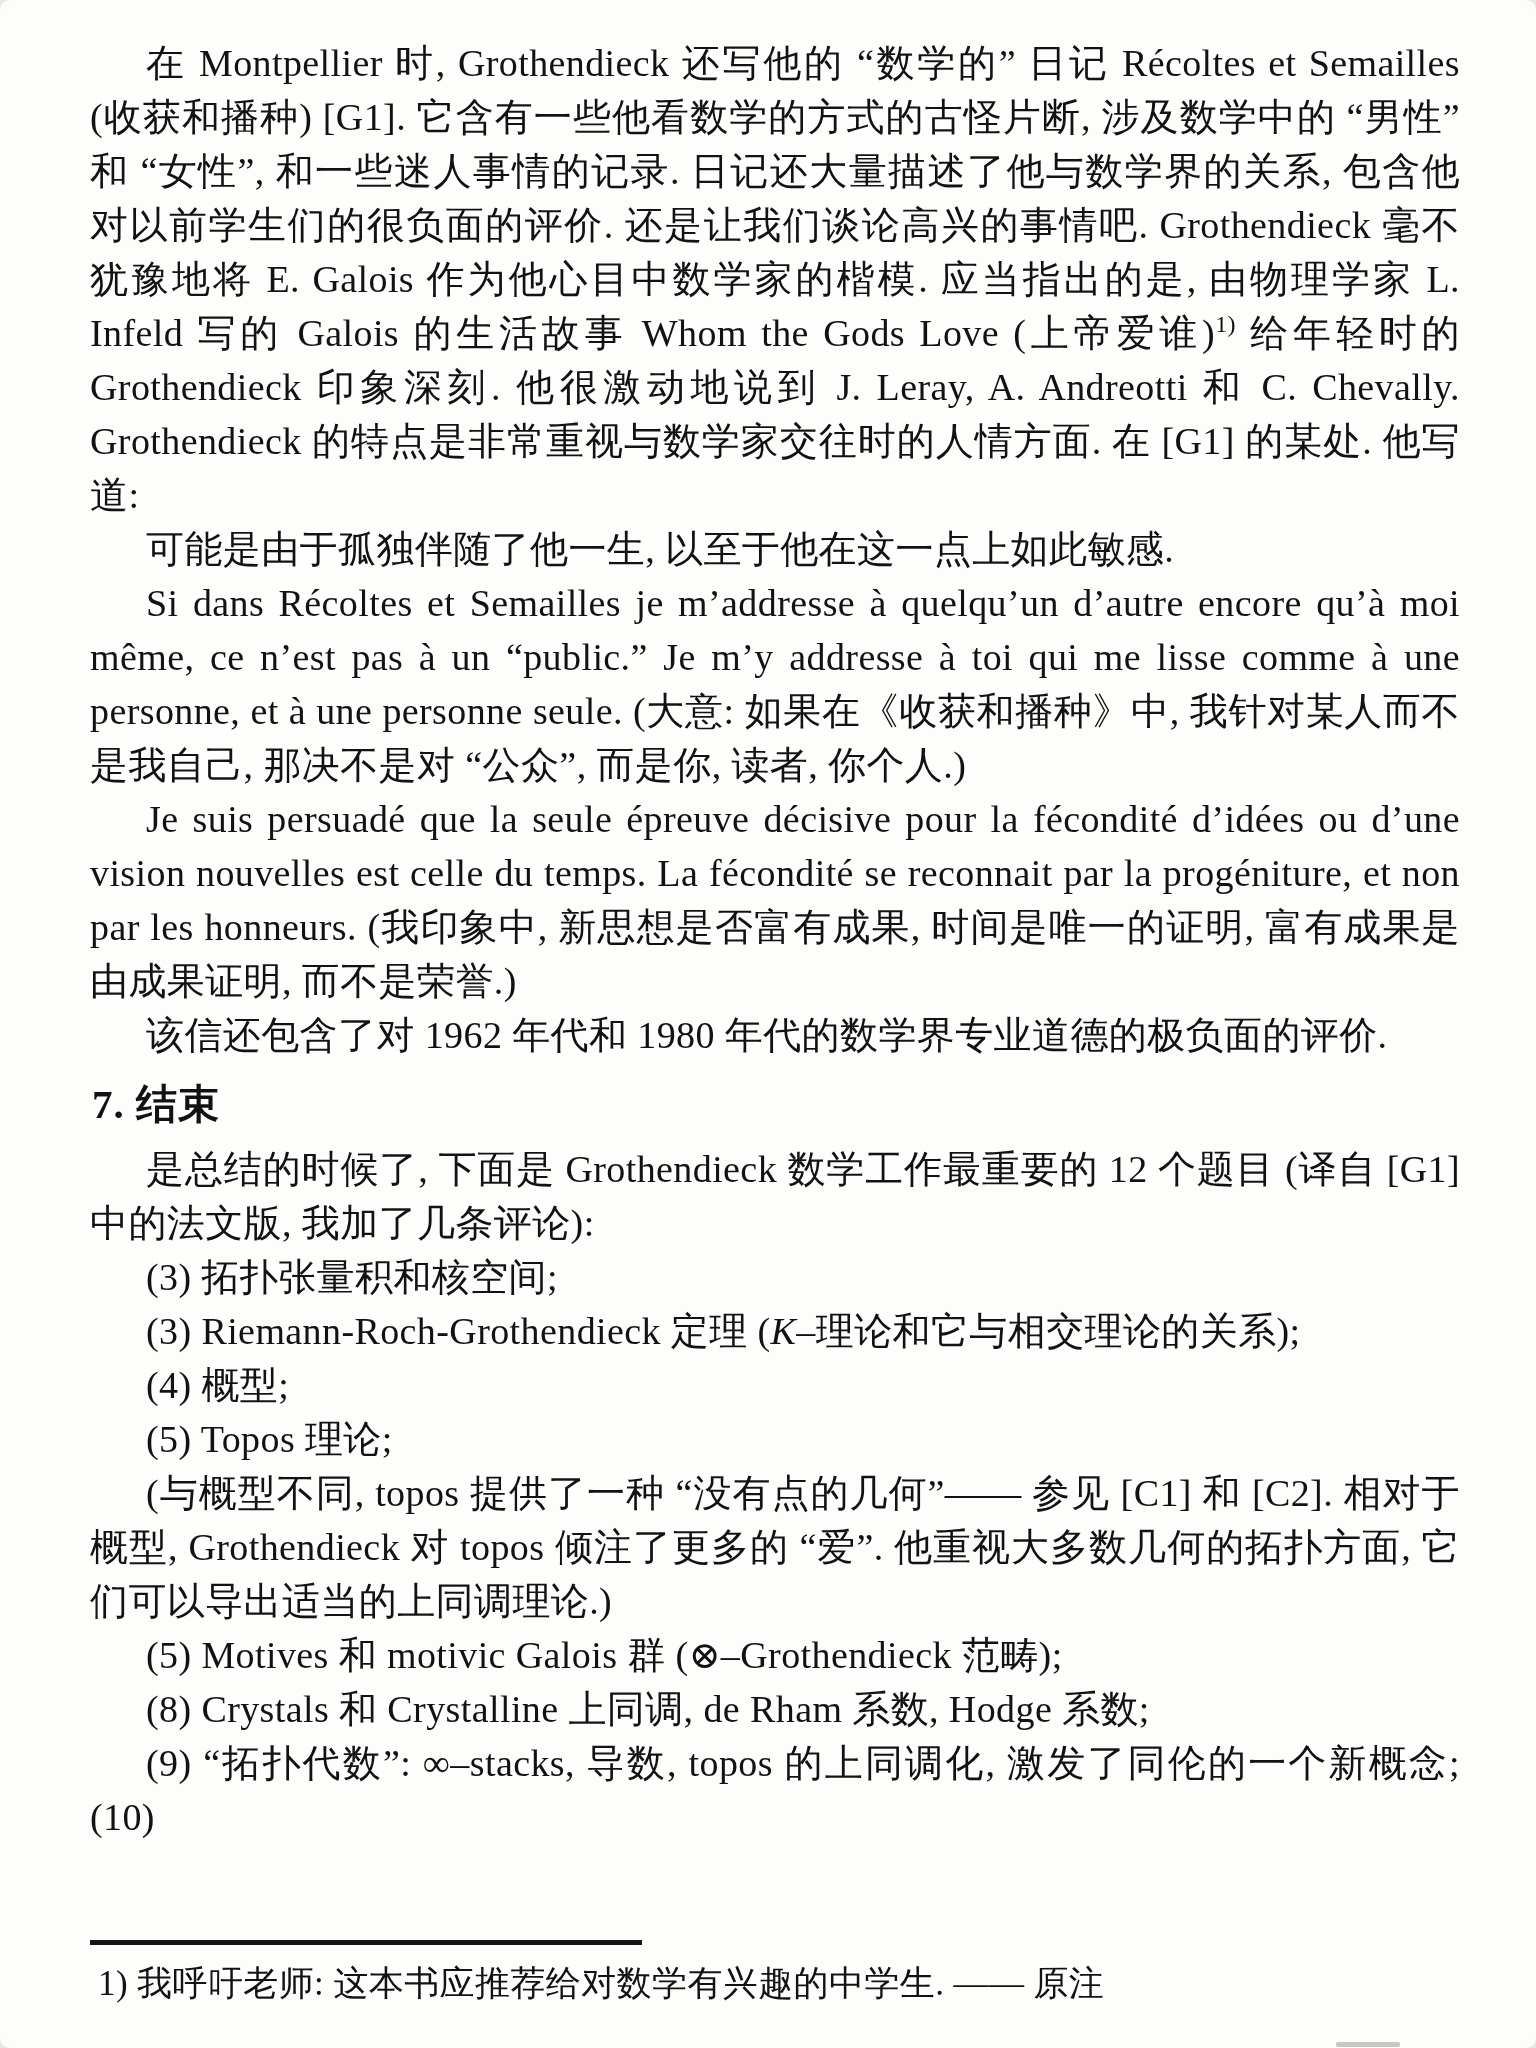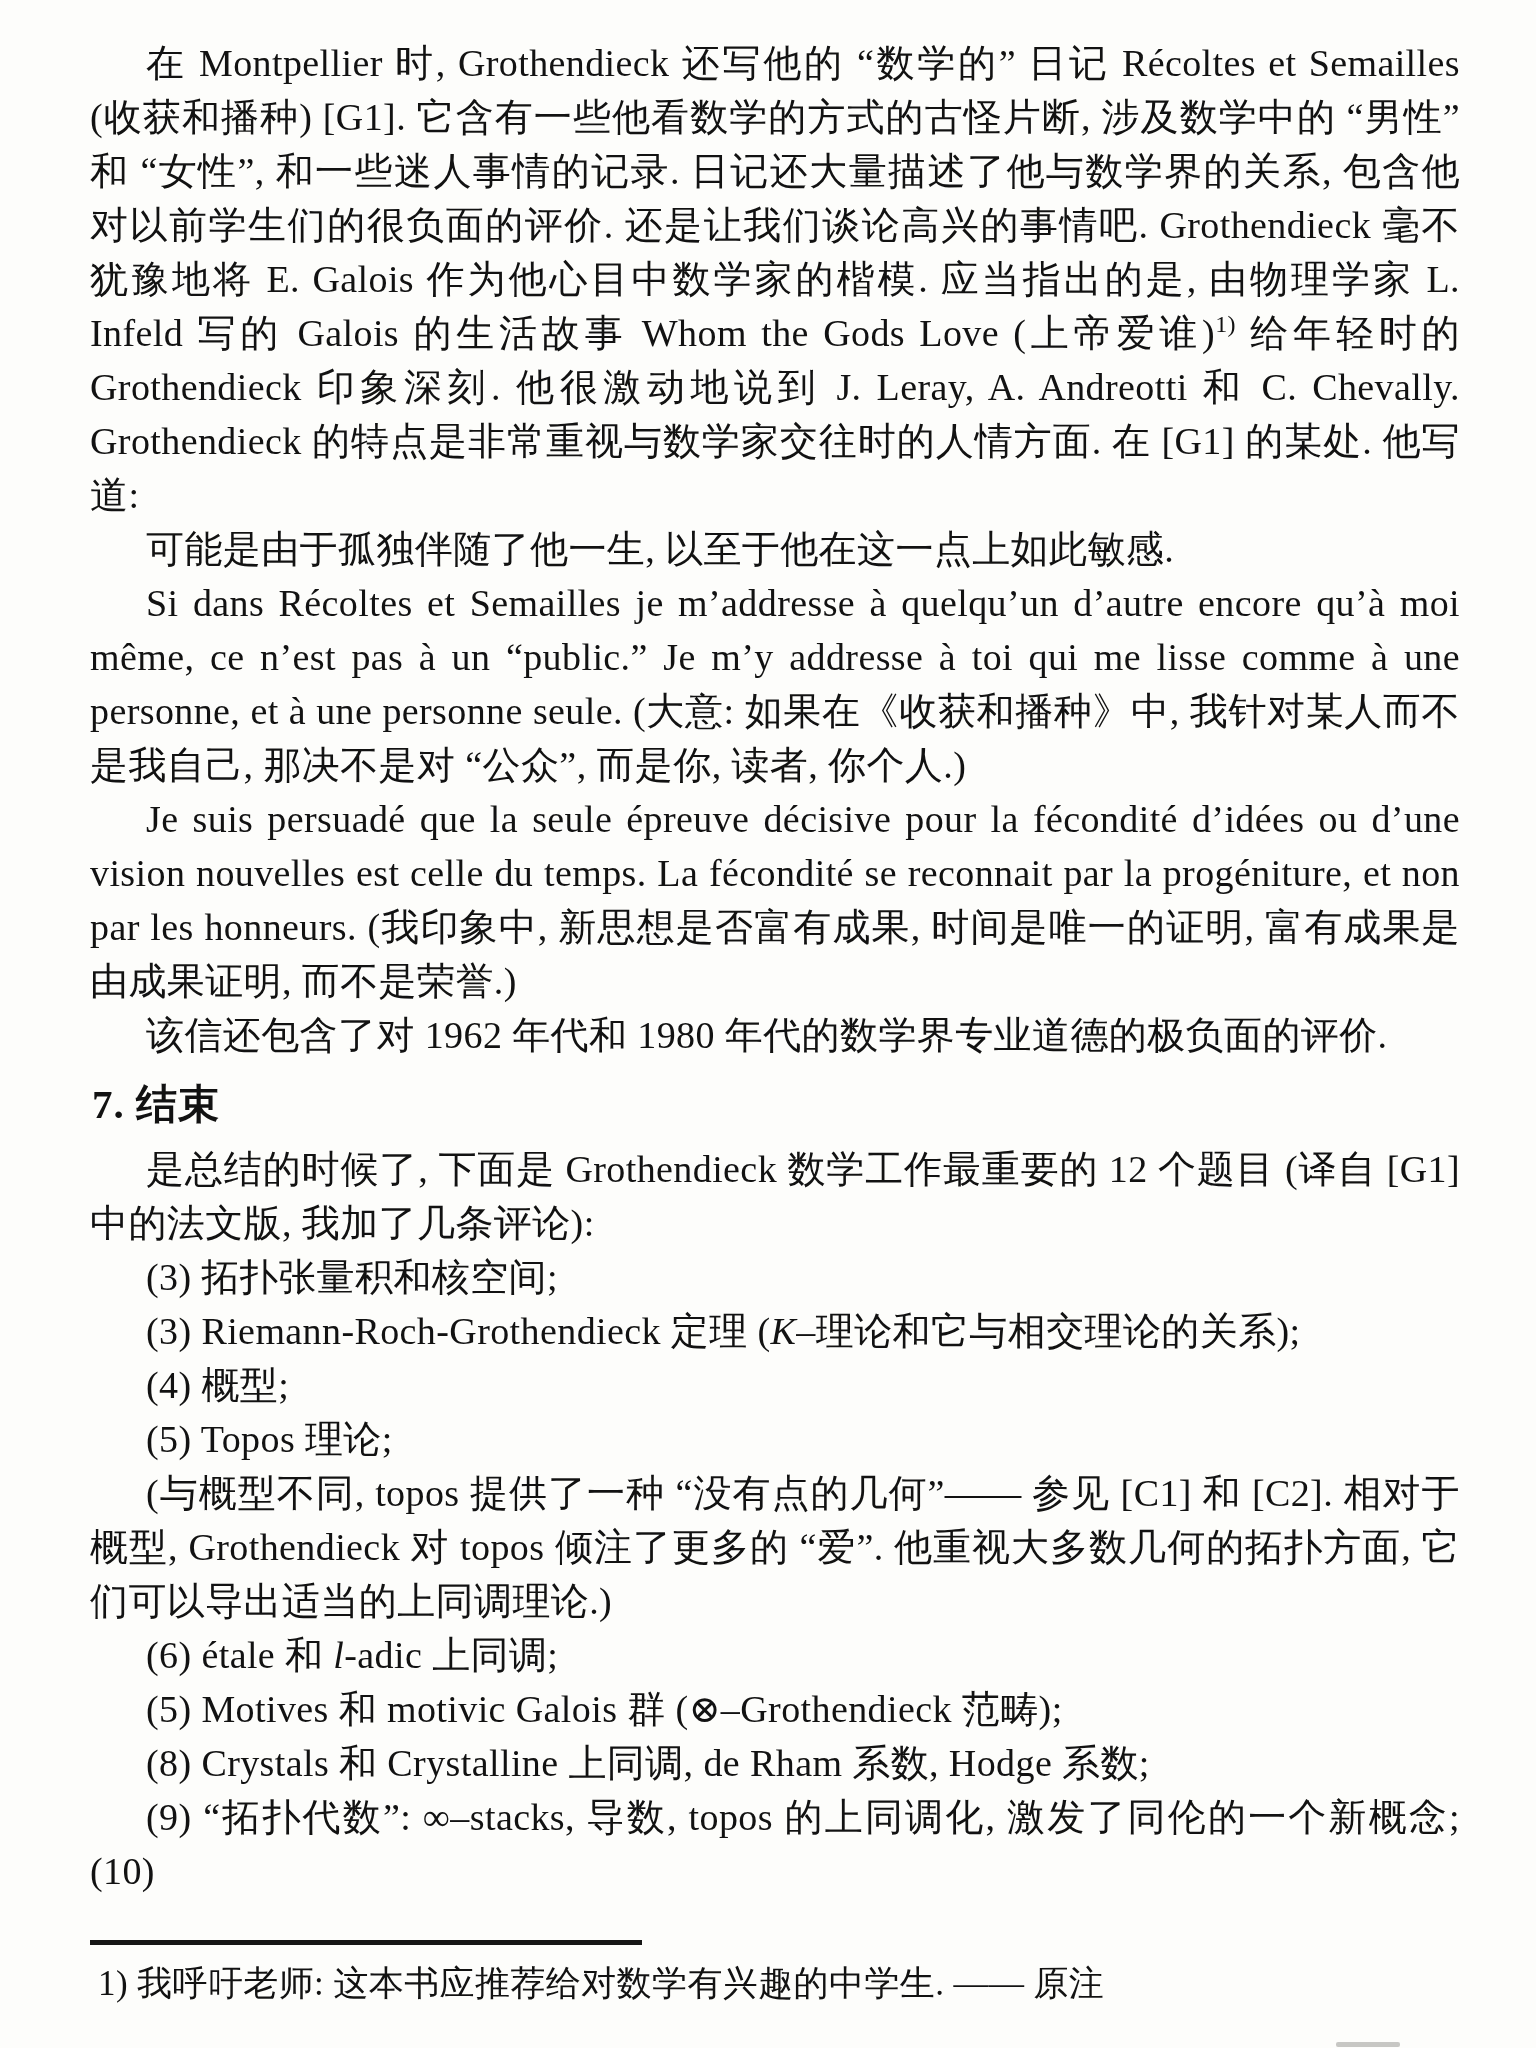--- a/index.html
+++ b/index.html
@@ -11,20 +11,21 @@
     position: relative;
     width: 1536px;
     height: 2048px;
     box-sizing: border-box;
     margin: 0 auto;
     background: #fdfdfb;
     color: #121212;
     padding: 36px 76px 0 90px;
     font-family: "Liberation Serif", "DejaVu Serif", serif;
     overflow: hidden;
+    border-radius: 10px;
   }
   .para {
     margin: 0;
     font-size: 38px;
     line-height: 54px;
     text-align: justify;
     text-indent: 56px;
     letter-spacing: 0.4px;
     word-break: normal;
   }
@@ -81,21 +82,20 @@
       <p class="para"><span>Si dans Récoltes et Semailles je m’addresse à quelqu’un d’autre encore qu’à moi même, ce n’est pas à un “public.” Je m’y addresse à toi qui me lisse comme à une personne, et à une personne seule. (大意: 如果在《收获和播种》中, 我针对某人而不是我自己, 那决不是对 “公众”, 而是你, 读者, 你个人.)</span></p>
       <p class="para"><span>Je suis persuadé que la seule épreuve décisive pour la fécondité d’idées ou d’une vision nouvelles est celle du temps. La fécondité se reconnait par la progéniture, et non par les honneurs. (我印象中, 新思想是否富有成果, 时间是唯一的证明, 富有成果是由成果证明, 而不是荣誉.)</span></p>
       <p class="para"><span>该信还包含了对 1962 年代和 1980 年代的数学界专业道德的极负面的评价.</span></p>
       <h2 class="section-heading"><span>7. 结束</span></h2>
       <p class="para"><span>是总结的时候了, 下面是 Grothendieck 数学工作最重要的 12 个题目 (译自 [G1] 中的法文版, 我加了几条评论):</span></p>
       <p class="para"><span>(3) 拓扑张量积和核空间;</span></p>
       <p class="para"><span>(3) Riemann-Roch-Grothendieck 定理 (</span><span class="it">K</span><span>–理论和它与相交理论的关系);</span></p>
       <p class="para"><span>(4) 概型;</span></p>
       <p class="para"><span>(5) Topos 理论;</span></p>
       <p class="para"><span>(与概型不同, topos 提供了一种 “没有点的几何”—— 参见 [C1] 和 [C2]. 相对于概型, Grothendieck 对 topos 倾注了更多的 “爱”. 他重视大多数几何的拓扑方面, 它们可以导出适当的上同调理论.)</span></p>
-      <p class="para"><span>(6) étale 和 </span><span class="it">l</span><span>-adic 上同调;</span></p>
       <p class="para"><span>(5) Motives 和 motivic Galois 群 (⊗–Grothendieck 范畴);</span></p>
       <p class="para"><span>(8) Crystals 和 Crystalline 上同调, de Rham 系数, Hodge 系数;</span></p>
       <p class="para"><span>(9) “拓扑代数”: ∞–stacks, 导数, topos 的上同调化, 激发了同伦的一个新概念;  (10)</span></p>
     </main>
 
   <div class="footnote-area">
     <div class="footnote-rule"></div>
     <p class="footnote-text">1) 我呼吁老师: 这本书应推荐给对数学有兴趣的中学生. —— 原注</p>
   </div>
 

